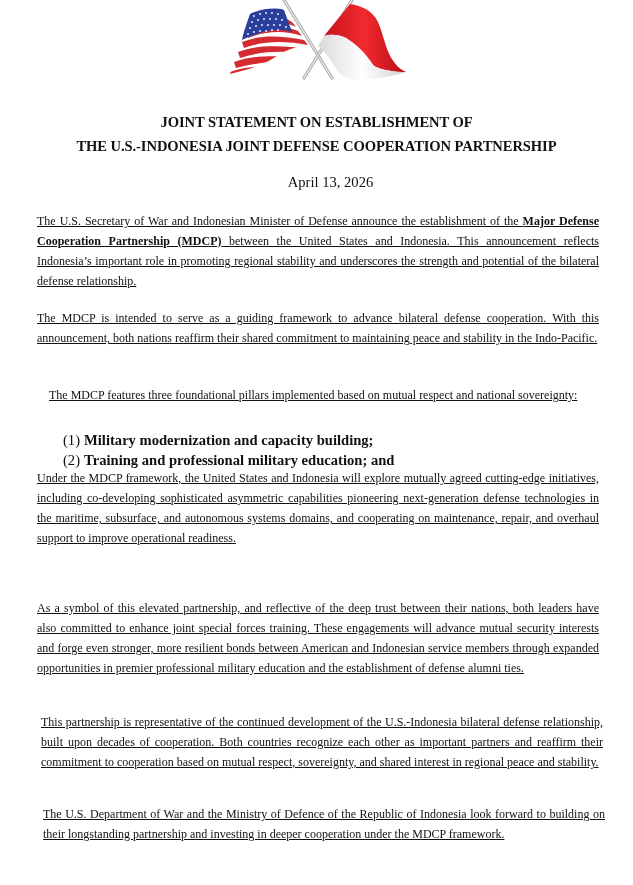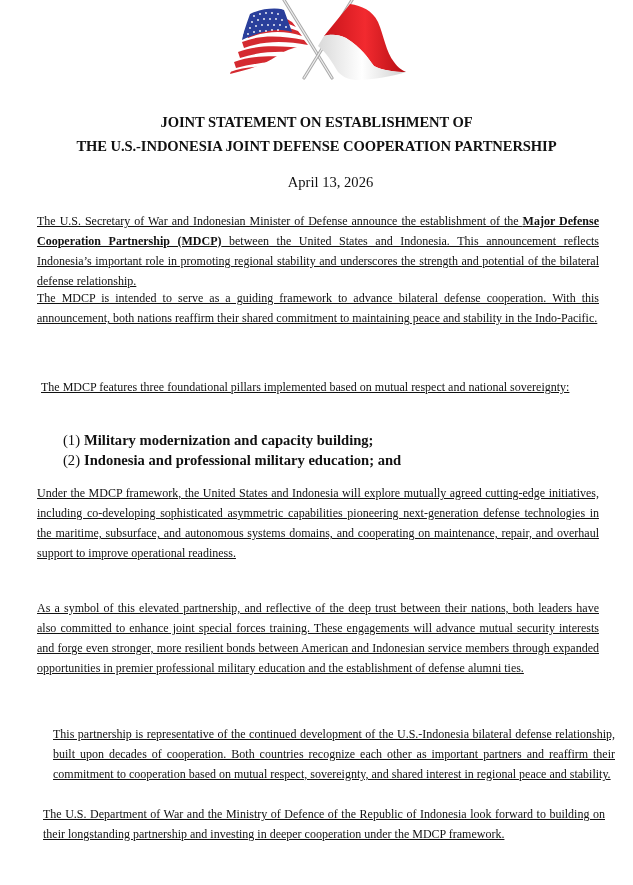--- a/index.html
+++ b/index.html
@@ -52,23 +52,23 @@
     left: 37px;
     width: 562px;
     font-size: 12px;
     line-height: 20px;
     text-align: justify;
     text-align-last: left;
     text-decoration: underline;
   }
   .para b { font-weight: bold; }
   #p1 { top: 211px; }
-  #p2 { top: 288px; }
+  #p2 { top: 308px; }
   #p3 { top: 373px; }
-  #p4 { top: 483px; }
+  #p4 { top: 468px; }
   #p5 { top: 598px; }
   #p6 { top: 708px; }
   #p7 { top: 798px; }
   .pillars {
     position: absolute;
     left: 55px;
     top: 423px;
     font-size: 14.6px;
     line-height: 19.6px;
     margin: 8px;
@@ -166,29 +166,29 @@
   <div class="title l1">JOINT STATEMENT ON ESTABLISHMENT OF</div>
   <div class="title l2">THE U.S.-INDONESIA JOINT DEFENSE COOPERATION PARTNERSHIP</div>
   <div class="date">April 13, 2026</div>
 
   <p class="para" id="p1" style="margin:0;">
     <span>The U.S. Secretary of War and Indonesian Minister of Defense announce the establishment of the </span><b>Major Defense Cooperation Partnership (MDCP)</b><span> between the United States and Indonesia. This announcement reflects Indonesia’s important role in promoting regional stability and underscores the strength and potential of the bilateral defense relationship.</span>
   </p>
 
   <p class="para" id="p2" style="margin:0;">The MDCP is intended to serve as a guiding framework to advance bilateral defense cooperation. With this announcement, both nations reaffirm their shared commitment to maintaining peace and stability in the Indo-Pacific.</p>
 
-  <p class="para" id="p3" style="margin:4px;">The MDCP features three foundational pillars implemented based on mutual respect and national sovereignty:</p>
+  <p class="para" id="p3" style="margin:12px;">The MDCP features three foundational pillars implemented based on mutual respect and national sovereignty:</p>
 
   <ul class="pillars">
     <li>
       <span class="num">(1)</span><span class="txt">Military modernization and capacity building;</span><span class="tail"></span>
     </li>
     <li>
-      <span class="num">(2)</span><span class="txt">Indonesia and professional military education; and</span><span class="tail"></span>
+      <span class="num">(2)</span><span class="txt">Training and professional military education; and</span><span class="tail"></span>
     </li>
   </ul>
 
   <p class="para" id="p4" style="margin:0;">Under the MDCP framework, the United States and Indonesia will explore mutually agreed cutting-edge initiatives, including co-developing sophisticated asymmetric capabilities pioneering next-generation defense technologies in the maritime, subsurface, and autonomous systems domains, and cooperating on maintenance, repair, and overhaul support to improve operational readiness.</p>
   <p class="para" id="p5" style="margin:0;">As a symbol of this elevated partnership, and reflective of the deep trust between their nations, both leaders have also committed to enhance joint special forces training.  These engagements will advance mutual security interests and forge even stronger, more resilient bonds between American and Indonesian service members through expanded opportunities in premier professional military education and the establishment of defense alumni ties.</p>
-  <p class="para" id="p6" style="margin:16px;">This partnership is representative of the continued development of the U.S.-Indonesia bilateral defense relationship, built upon decades of cooperation.  Both countries recognize each other as important partners and reaffirm their commitment to cooperation based on mutual respect, sovereignty, and shared interest in regional peace and stability.</p>
+  <p class="para" id="p6" style="margin:4px;">This partnership is representative of the continued development of the U.S.-Indonesia bilateral defense relationship, built upon decades of cooperation.  Both countries recognize each other as important partners and reaffirm their commitment to cooperation based on mutual respect, sovereignty, and shared interest in regional peace and stability.</p>
   <p class="para" id="p7" style="margin:6px;">The U.S. Department of War and the Ministry of Defence of the Republic of Indonesia look forward to building on their longstanding partnership and investing in deeper cooperation under the MDCP framework.</p>
 
 </div>
 
 </body></html>

